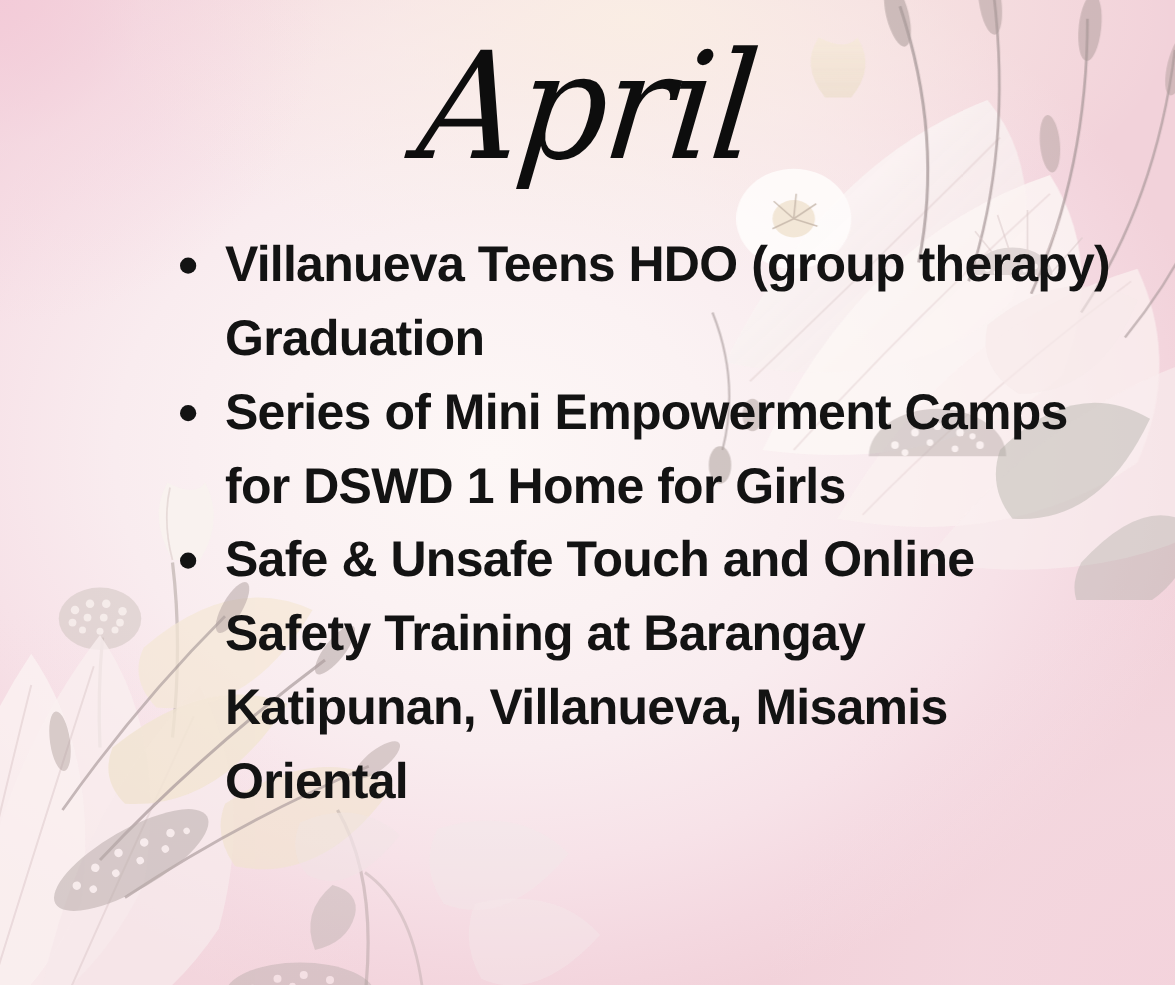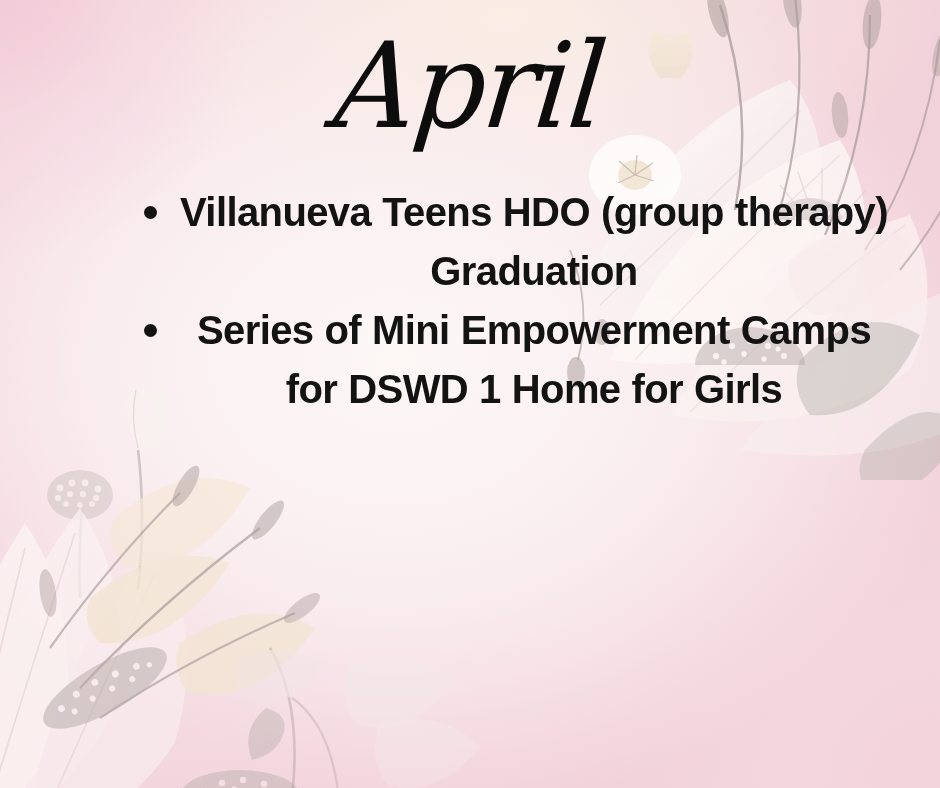--- a/index.html
+++ b/index.html
@@ -132,21 +132,20 @@
     transform-origin: center;
     white-space: nowrap;
   }
 
   
   .content {
     position: absolute;
     top: 183px;
     left: 128px;
     width: 760px;
-    text-align: center;
   }
 
   .bullet-list {
     list-style: none;
     margin: 0;
     padding: 0;
   }
 
   .bullet-item {
     position: relative;
@@ -378,16 +377,20 @@
   <div class="content">
     <ul class="bullet-list">
       <li class="bullet-item">
         <span class="bullet-dot"></span>
         <span>Villanueva Teens HDO (group therapy) Graduation</span>
       </li>
       <li class="bullet-item">
         <span class="bullet-dot"></span>
         <span>Series of Mini Empowerment Camps for DSWD 1 Home for Girls</span>
       </li>
+      <li class="bullet-item">
+        <span class="bullet-dot"></span>
+        <span>Safe &amp; Unsafe Touch and Online Safety Training at Barangay Katipunan, Villanueva, Misamis Oriental</span>
+      </li>
     </ul>
   </div>
 
 </div>
 
 </body></html>

